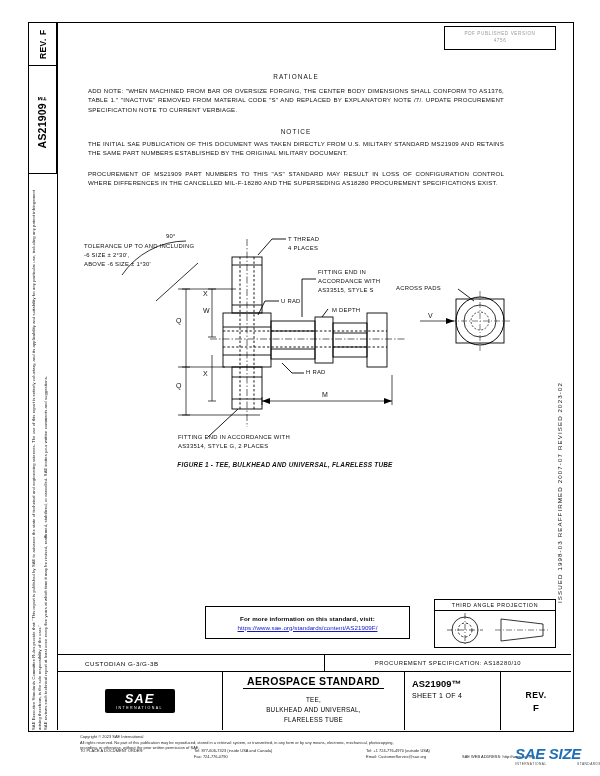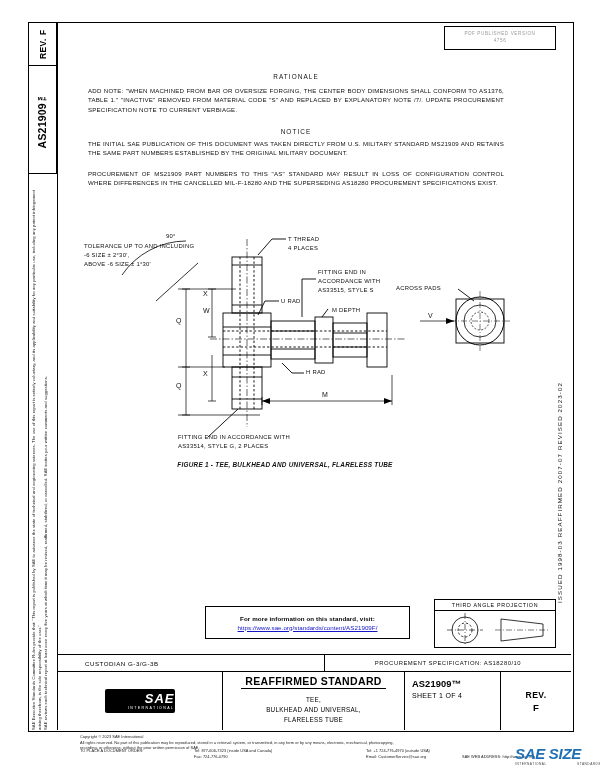--- a/index.html
+++ b/index.html
@@ -63,21 +63,21 @@
   #tb-num{width:96px;border-right:1.5px solid #000;box-sizing:border-box;padding:7px 0 0 7px;}
   #tb-rev{flex:1;display:flex;flex-direction:column;align-items:center;justify-content:center;gap:2px;}
   #tb-std-title{font-size:10.5px;font-weight:bold;letter-spacing:.35px;border-bottom:1.2px solid #000;padding:0 4px 1px 4px;}
   #tb-subtitle{margin-top:6px;text-align:center;font-size:6.3px;line-height:1.55;letter-spacing:.3px;}
   #tb-designation{font-size:9.3px;font-weight:bold;letter-spacing:.1px;}
   #tb-sheet{font-size:7px;margin-top:3px;letter-spacing:.3px;}
   #tb-rev-label{font-size:8.6px;font-weight:bold;letter-spacing:.4px;}
   #tb-rev-value{font-size:9.6px;font-weight:bold;}
 
   
-  .saelogo{width:70px;height:24px;display:flex;flex-direction:column;align-items:flex-end;justify-content:center;background:#000;color:#fff;border-radius:2px;}
+  .saelogo{width:70px;height:24px;display:flex;flex-direction:column;align-items:center;justify-content:center;background:#000;color:#fff;border-radius:2px;}
   .saelogo .m{font-size:13px;font-weight:bold;font-style:italic;letter-spacing:1px;line-height:1;}
   .saelogo .s{font-size:3.6px;letter-spacing:1.4px;margin-top:1.5px;}
 
   
   #footer{position:absolute;left:28px;top:734px;width:544px;height:40px;}
   .ft{position:absolute;font-size:3.9px;line-height:1.45;color:#222;letter-spacing:.05px;}
   #ft-copyright{left:52px;top:0px;width:330px;}
   #ft-order{left:52px;top:14px;}
   #ft-tel1{left:166px;top:14px;}
   #ft-fax1{left:166px;top:20px;}
@@ -282,21 +282,21 @@
   </div>
 
   <div id="title-block">
     <div id="tb-left">
       <div class="saelogo">
         <div class="m">SAE</div>
         <div class="s">INTERNATIONAL</div>
       </div>
     </div>
     <div id="tb-mid">
-      <div id="tb-std-title">REAFFIRMED STANDARD</div>
+      <div id="tb-std-title">AEROSPACE STANDARD</div>
       <div id="tb-subtitle">
         <div>TEE,</div>
         <div>BULKHEAD AND UNIVERSAL,</div>
         <div>FLARELESS TUBE</div>
       </div>
     </div>
     <div id="tb-num">
       <div id="tb-designation">AS21909™</div>
       <div id="tb-sheet">SHEET 1 OF 4</div>
     </div>

